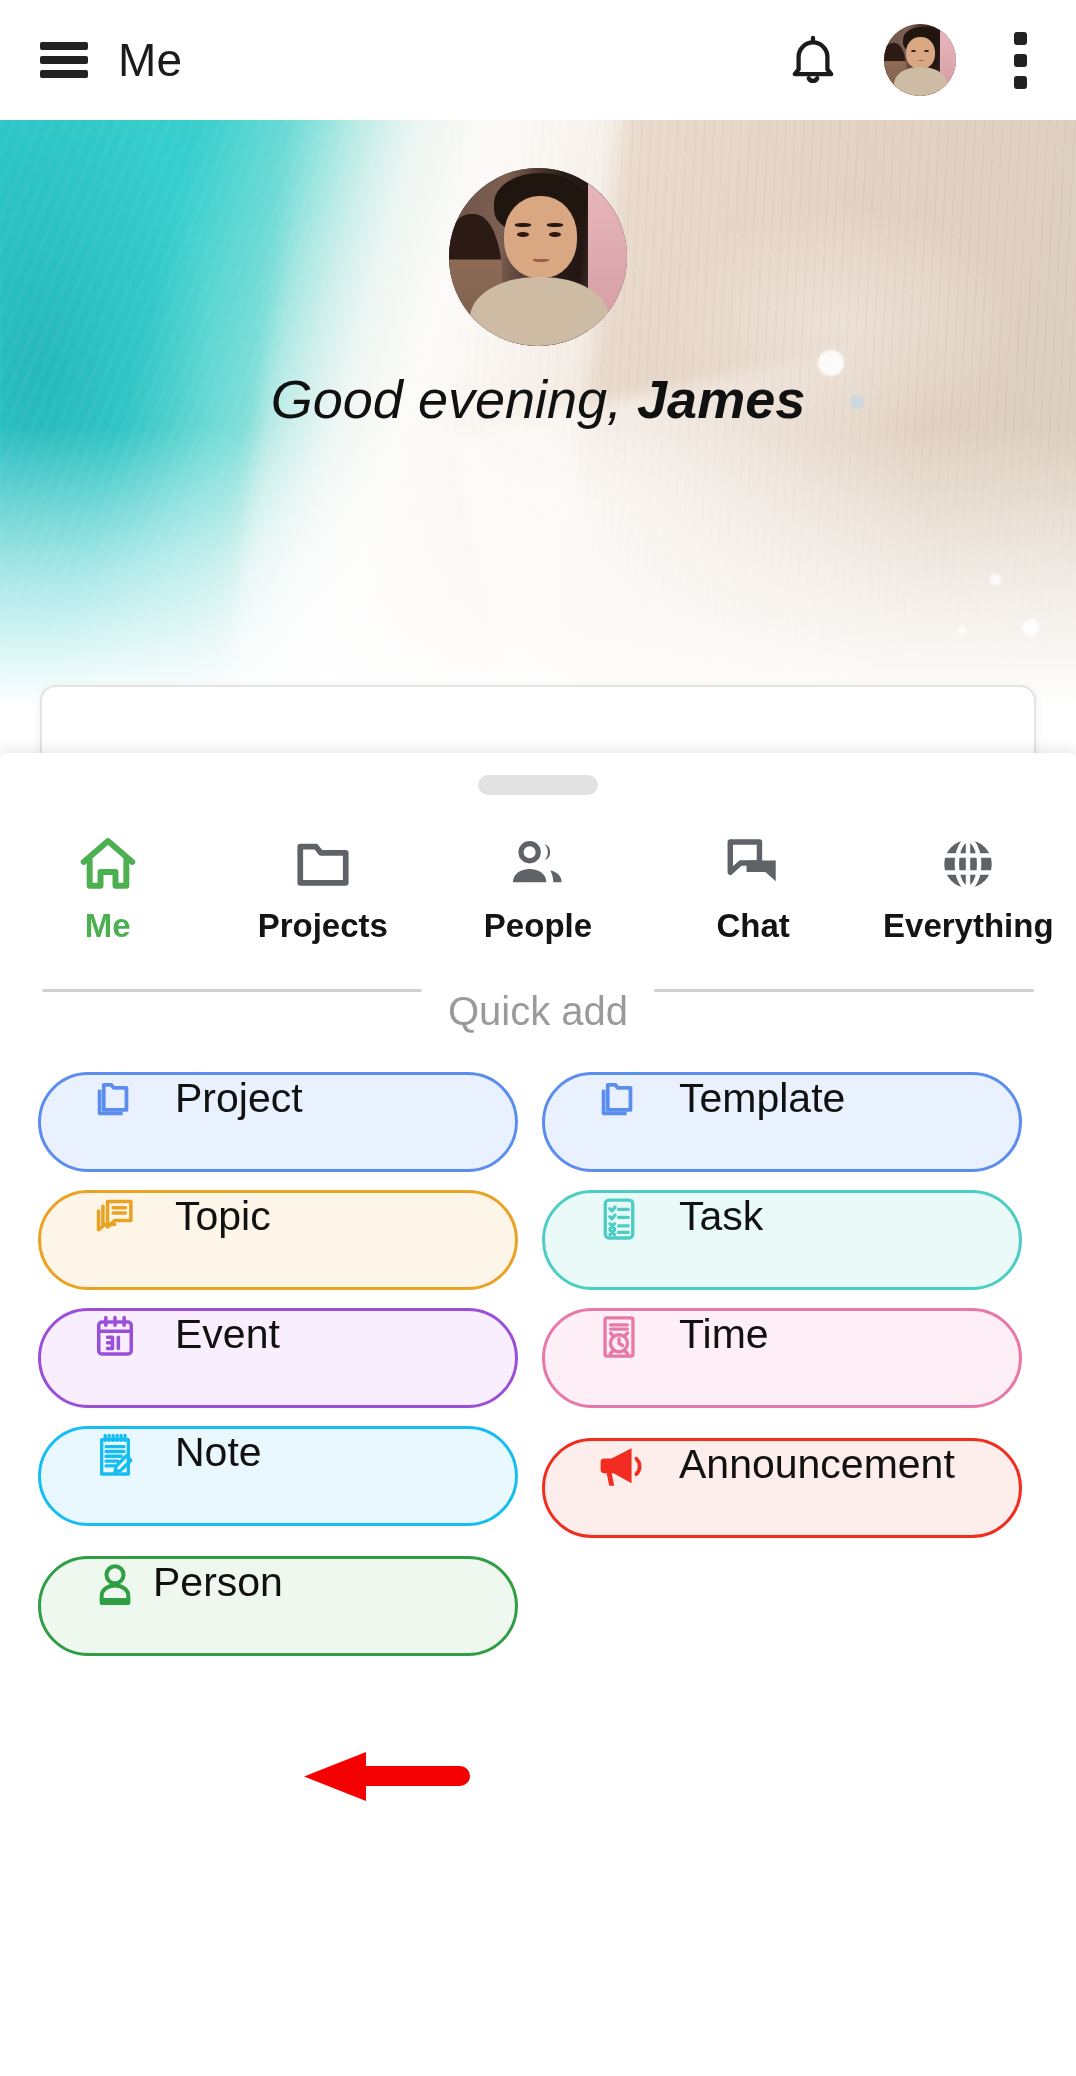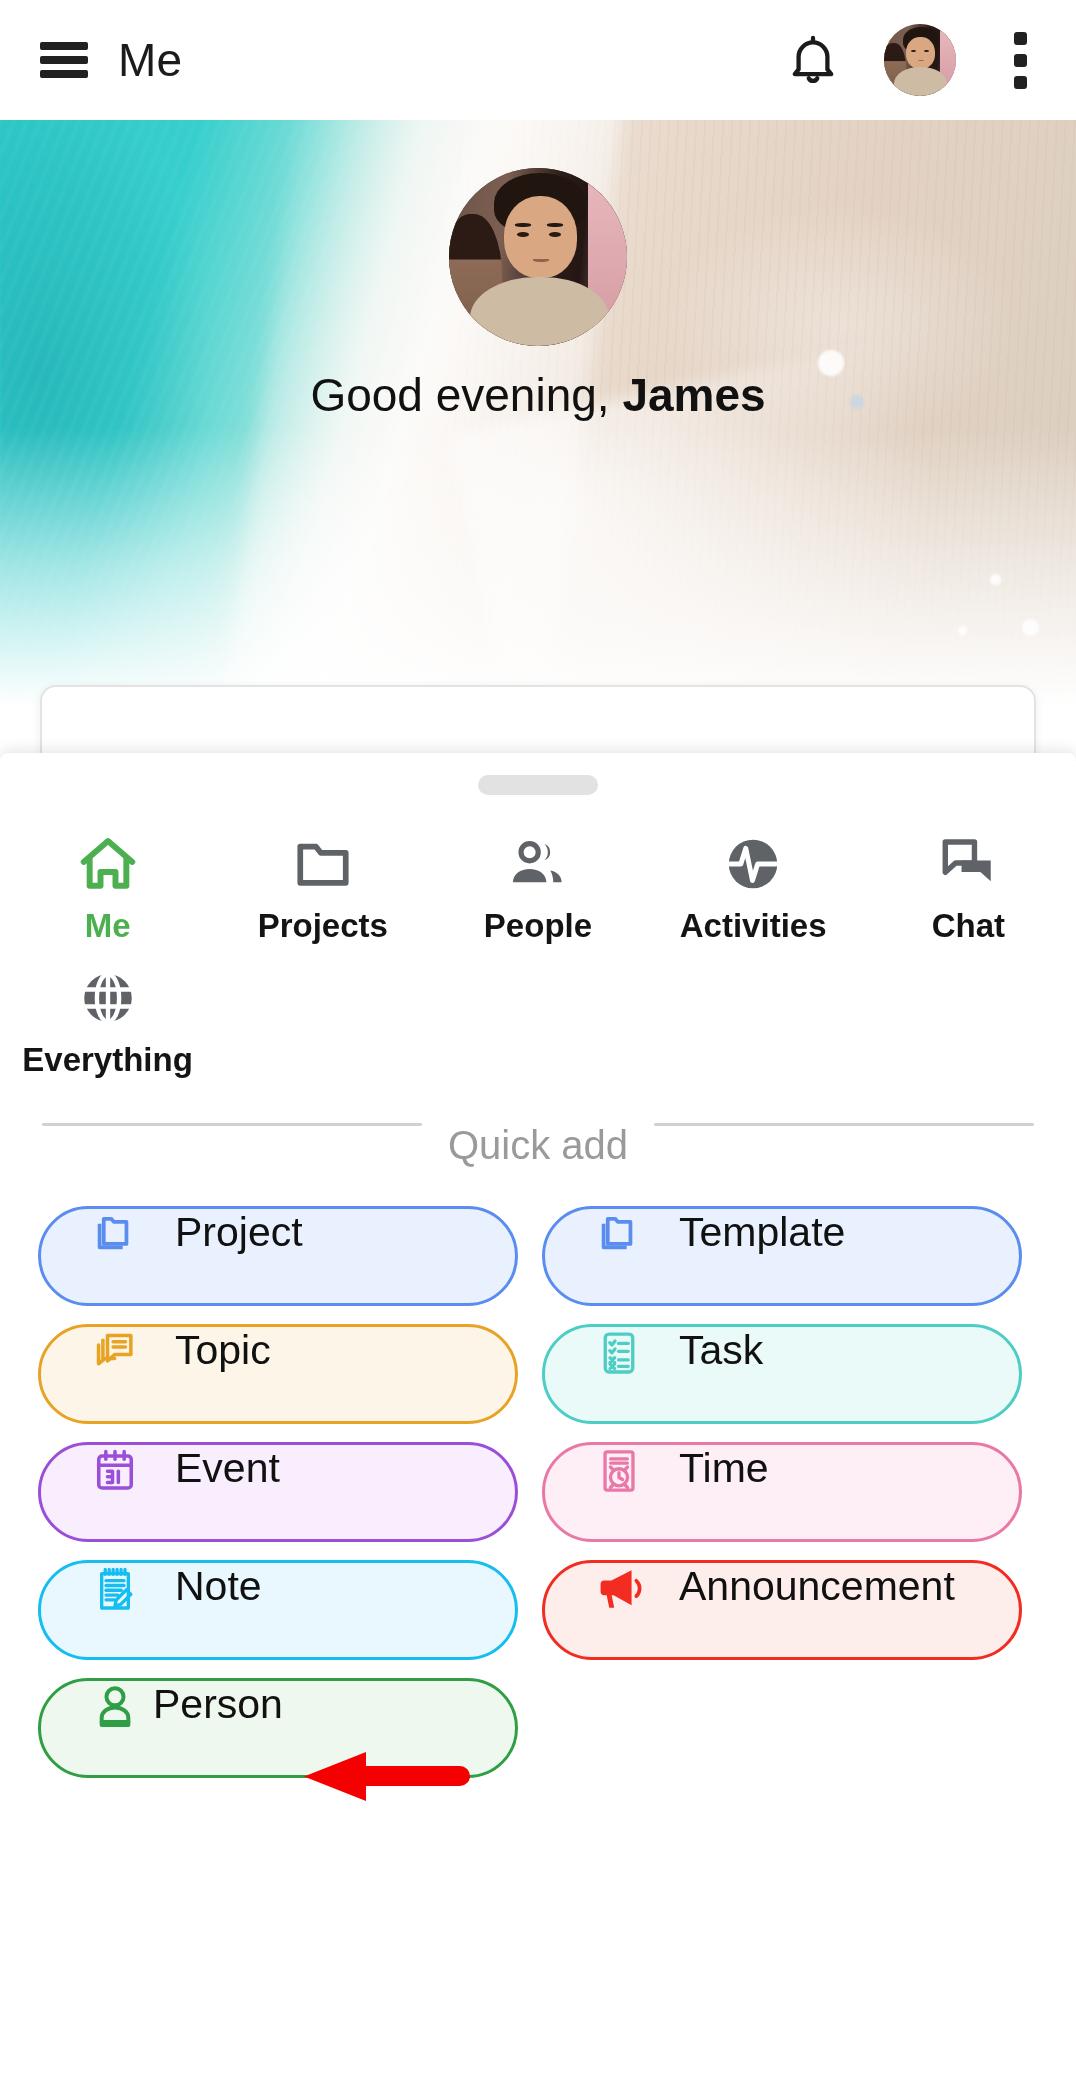--- a/index.html
+++ b/index.html
@@ -85,21 +85,21 @@
     background:linear-gradient(to bottom, rgba(255,255,255,0) 0%, rgba(255,255,255,.55) 42%, #ffffff 84%, #ffffff 100%);
   }
 
   .avatar-big {
     position:absolute; left:50%; top:48px; transform:translateX(-50%);
     width:178px; height:178px; border-radius:50%; overflow:hidden;
     background:#3a2b26; z-index:3;
   }
   .greeting {
     position:absolute; left:0; top:248px; width:100%; text-align:center;
-    font-size:46px; color:#111; z-index:3; white-space:nowrap;
+    font-size:54px; color:#111; z-index:3; white-space:nowrap;font-style:italic;
   }
   .greeting .name { font-weight:bold; }
 
   .search-card {
     position:absolute; left:40px; top:565px; width:996px; height:120px;
     background:#ffffff; border:2px solid #e3e3e3; border-radius:16px;
     box-shadow:0 2px 10px rgba(0,0,0,.07); z-index:3;
     display:flex; align-items:flex-end; padding:0 0 6px 86px;
   }
   .search-card .ph { font-size:42px; color:#8b8b8b; line-height:1; }
@@ -278,29 +278,20 @@
           <svg width="64" height="62" viewBox="0 0 26 24" fill="#5f6368">
             <circle cx="9.6" cy="7.2" r="3.5" fill="none" stroke="#5f6368" stroke-width="2.1"></circle>
             <path d="M15.6 3.9a3.5 3.5 0 0 1 0 6.6 4.6 4.6 0 0 0 0-6.6z"></path>
             <path d="M2.8 19.4c0-3.3 3.1-5.4 6.8-5.4s6.8 2.1 6.8 5.4z"></path>
             <path d="M18 14.6c2.8.5 4.6 2.3 4.6 4.8h-3.4c0-1.9-.5-3.5-1.2-4.8z"></path>
           </svg>
         </div>
         <div class="nav-label">People</div>
       </div>
 
-      <div class="nav-item">
-        <div class="nav-icon">
-          <svg width="62" height="62" viewBox="0 0 24 24">
-            <circle cx="12" cy="12" r="9.4" fill="#5f6368"></circle>
-            <path d="M3 12h4.3l1.9-6.1 2.6 12.5 2-6.4H21" fill="none" stroke="#ffffff" stroke-width="1.9" stroke-linecap="round" stroke-linejoin="round"></path>
-          </svg>
-        </div>
-        <div class="nav-label">Activities</div>
-      </div>
 
       <div class="nav-item">
         <div class="nav-icon">
           <svg width="62" height="62" viewBox="0 0 24 24" fill="#5f6368">
             <path d="M3.2 3.5h11.3v8.1H7.2l-4 3.6z" fill="none" stroke="#5f6368" stroke-width="2.1" stroke-linejoin="round"></path>
             <path d="M9.5 10.6h11.3v8.1l-4-3.6H9.5z"></path>
           </svg>
         </div>
         <div class="nav-label">Chat</div>
       </div>
@@ -417,21 +408,21 @@
             <line x1="7.7" y1="10.3" x2="16.3" y2="10.3"></line>
             <line x1="7.7" y1="12.6" x2="15" y2="12.6"></line>
             <line x1="7.7" y1="14.9" x2="13.4" y2="14.9"></line>
             <line x1="7.7" y1="17.2" x2="11.6" y2="17.2"></line>
             <path d="M17.4 12.4l2.2 2.2-5 4.9-2.6.5.5-2.6z"></path>
           </svg>
         </span>
         <span class="chip-label">Note</span>
       </div>
 
-      <div class="chip" style="background:#fdeeec;border-color:#f22c20;">
+      <div class="chip" style="background:#fdeeec;border-color:#f22c20;margin-top:12px;">
         <span class="chip-ico">
           <svg width="52" height="52" viewBox="0 0 24 24" fill="#f22c20">
             <path d="M17.8 3.4 8.5 8.1H5.2a1.7 1.7 0 0 0-1.7 1.7v3.4a1.7 1.7 0 0 0 1.7 1.7h1.1l1.2 5.8h2.3l-1.2-5.8h.9l8.3 4.6z"></path>
             <path d="M20 8.2a4.9 4.9 0 0 1 0 7.1" fill="none" stroke="#f22c20" stroke-width="1.7" stroke-linecap="round"></path>
           </svg>
         </span>
         <span class="chip-label">Announcement</span>
       </div>
 
       <div class="chip" style="background:#eef8ef;border-color:#2f9e44;gap:12px;">

